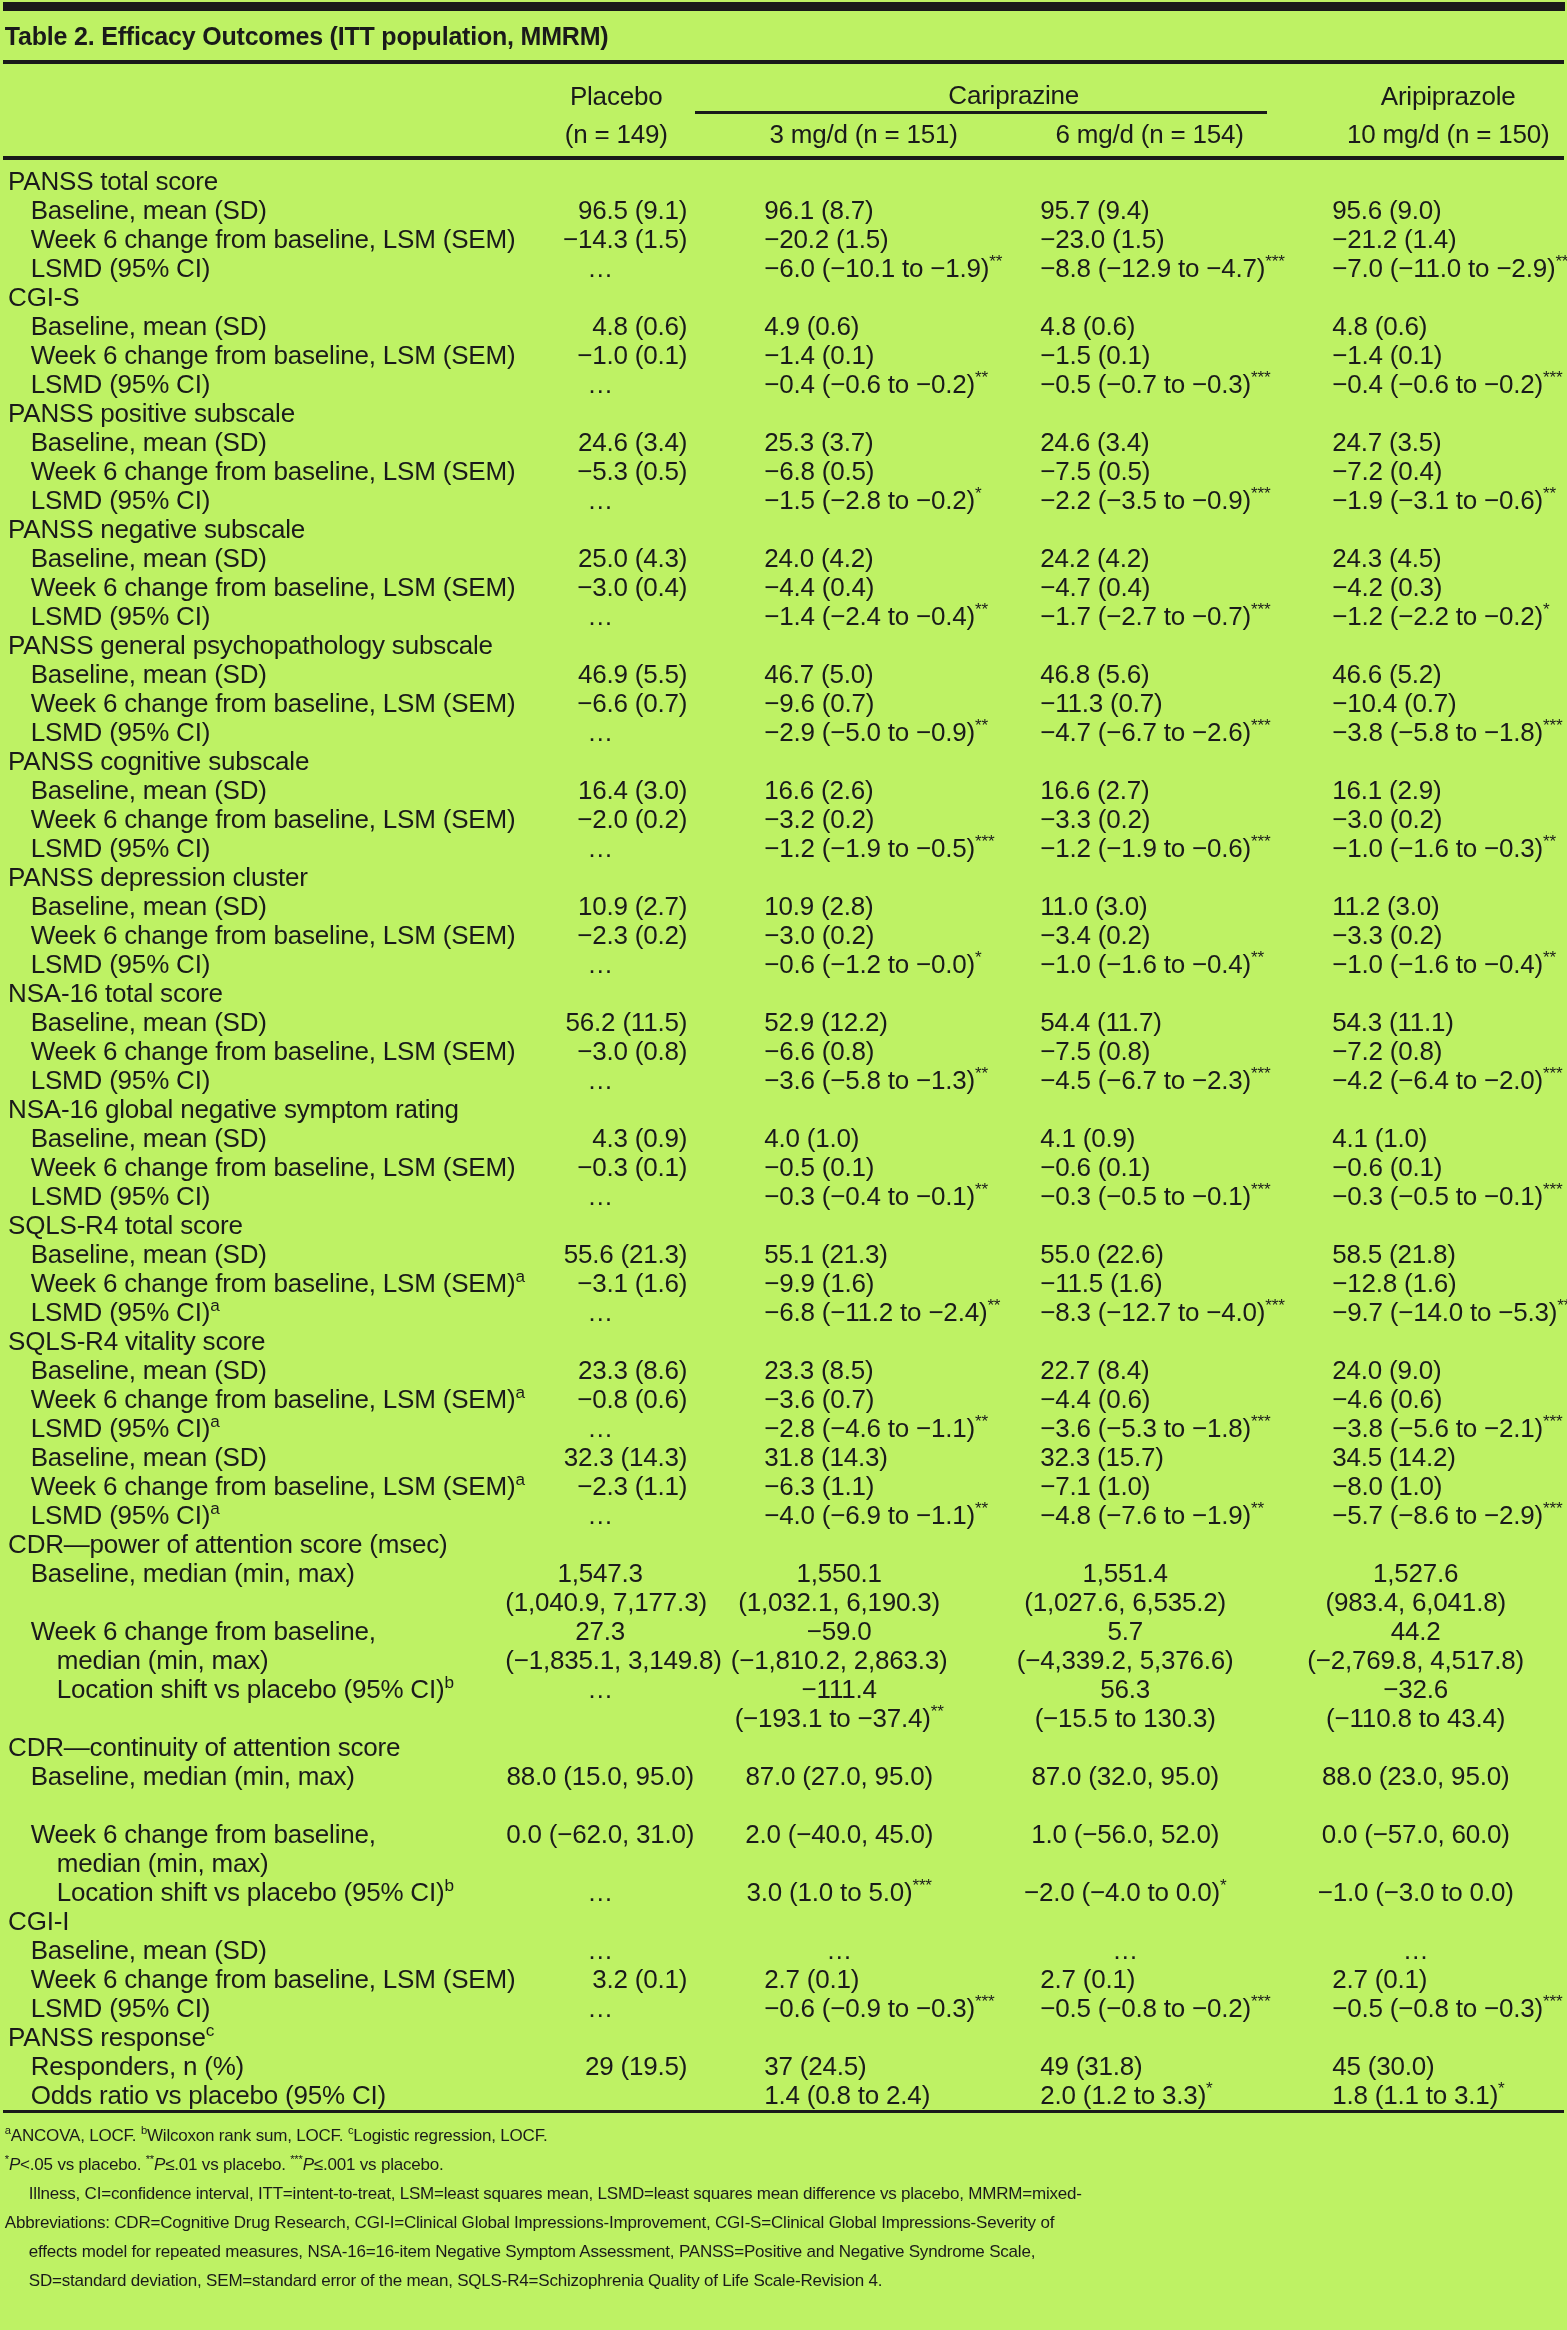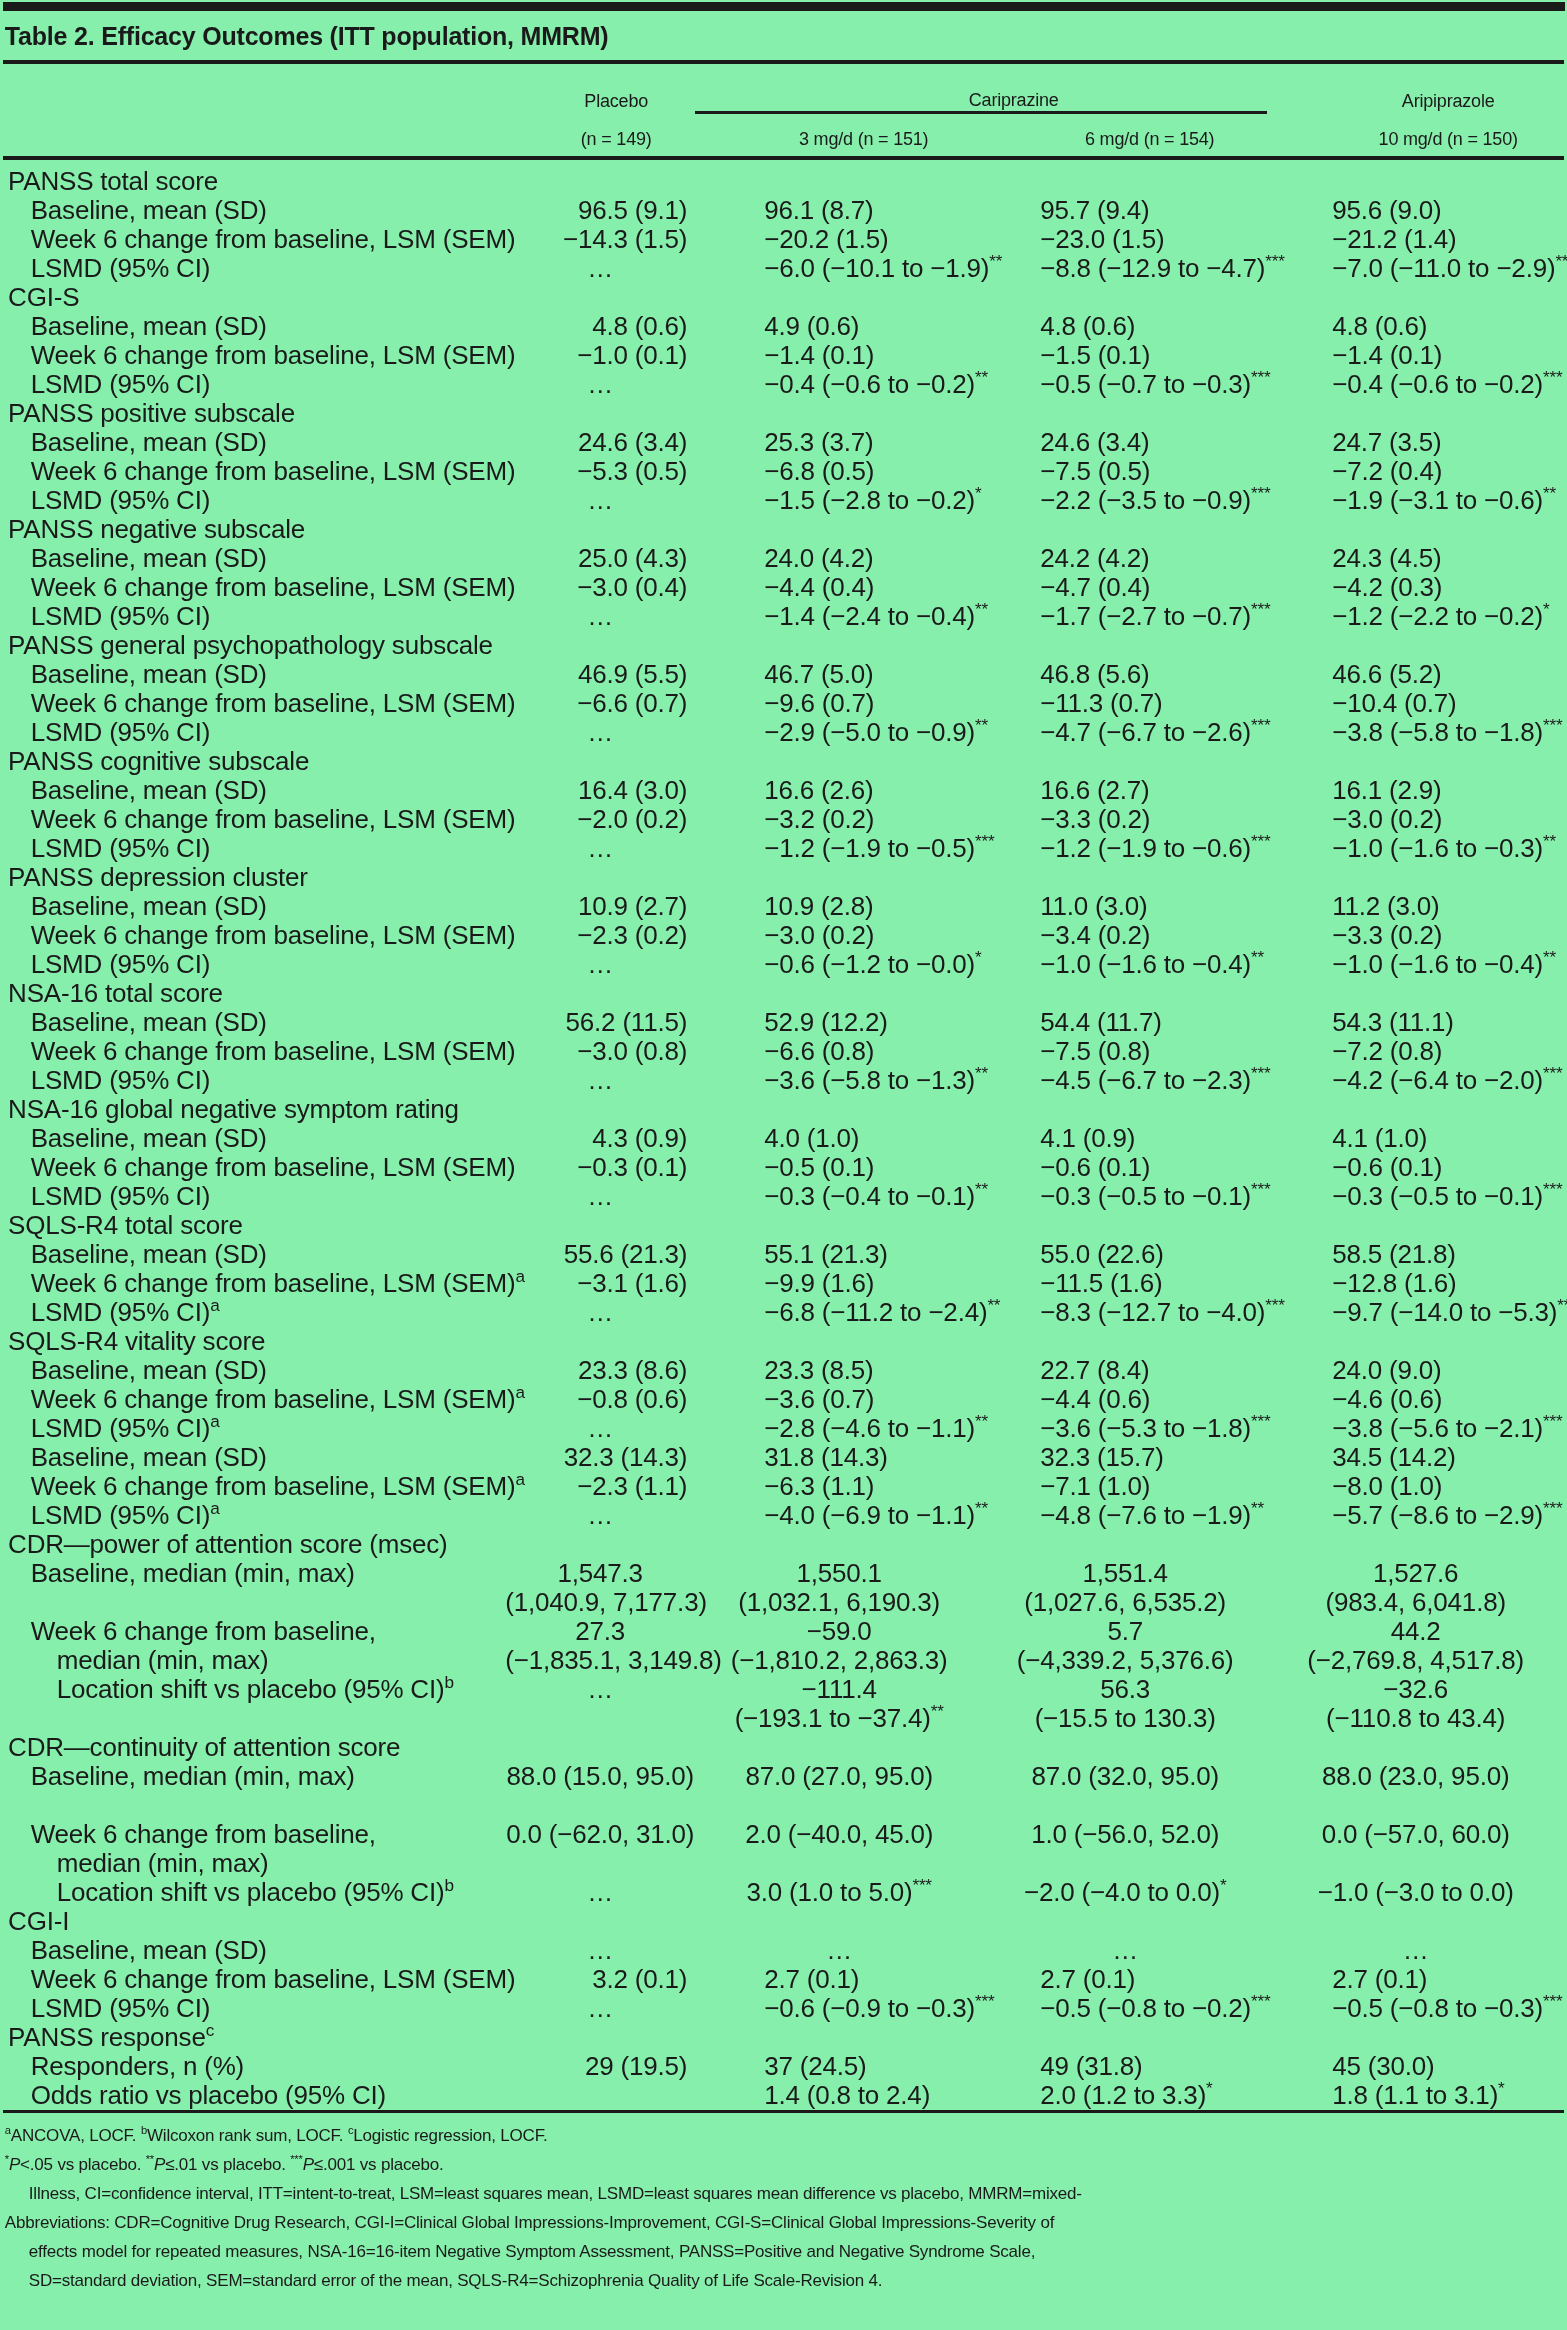--- a/index.html
+++ b/index.html
@@ -1,23 +1,23 @@
 <!DOCTYPE html>
 <html style="font-size:13px"><head>
 <meta charset="utf-8">
 <style>
   html,body{margin:0;padding:0;background:#fff;}
-  .page{width:1568px;height:2330px;box-sizing:border-box;background:#86efac;color:#1a1a1a;
+  .page{width:1568px;height:2330px;box-sizing:border-box;background:#bef264;color:#1a1a1a;
         font-family:"Liberation Sans",sans-serif;padding:0 3.2px;overflow:hidden;position:relative;}
   .top-bar{height:9px;background:#1a1a1a;margin-top:2.4px;}
   .title{font-size:25px;font-weight:bold;padding:10.5px 1.6px 9px 1.6px;letter-spacing:-0.2px;}
   table.tbl{border-collapse:collapse;table-layout:fixed;width:1561px;
             border-top:4.9px solid #1a1a1a;border-bottom:3.2px solid #1a1a1a;}
   col.c0{width:502px}col.c1{width:190px}col.c2{width:288px}col.c3{width:284px}col.c4{width:297px}
-  thead th{font-weight:normal;font-size:18px;text-align:center;vertical-align:bottom;padding:0;letter-spacing:-0.2px;}
+  thead th{font-weight:normal;font-size:26px;text-align:center;vertical-align:bottom;padding:0;letter-spacing:-0.2px;}
   thead tr.h1 th{padding-top:9.7px;height:37px;}
   thead tr.h2 th{height:36px;padding-bottom:6.5px;}
   th.ph{padding-left:32px;}
   th.ah{padding-left:65px;}
   th.spanrule{border-bottom:3.2px solid #1a1a1a;padding-left:65px;}
   th.n-c3{padding-left:49px;}
   th.n-c6{padding-left:49px;}
   thead tr.h2 th{border-bottom:4.9px solid #1a1a1a;}
   tbody{font-size:26px;letter-spacing:-0.2px;}
   tbody td{padding:0;vertical-align:top;line-height:29px;}

